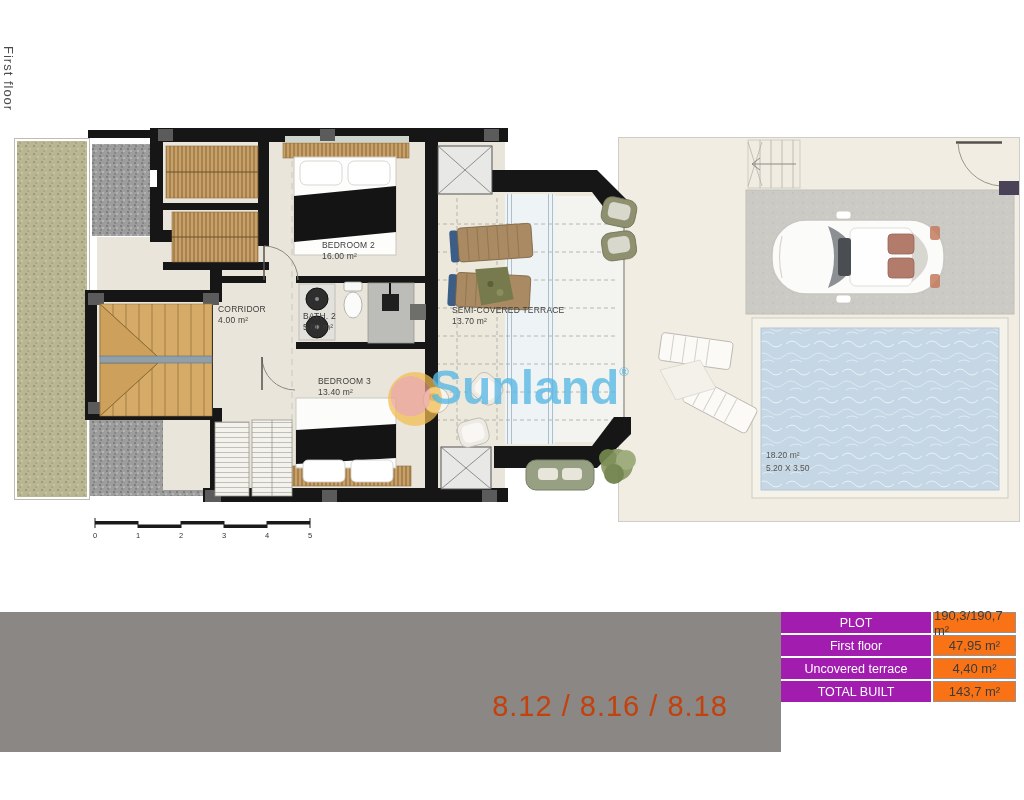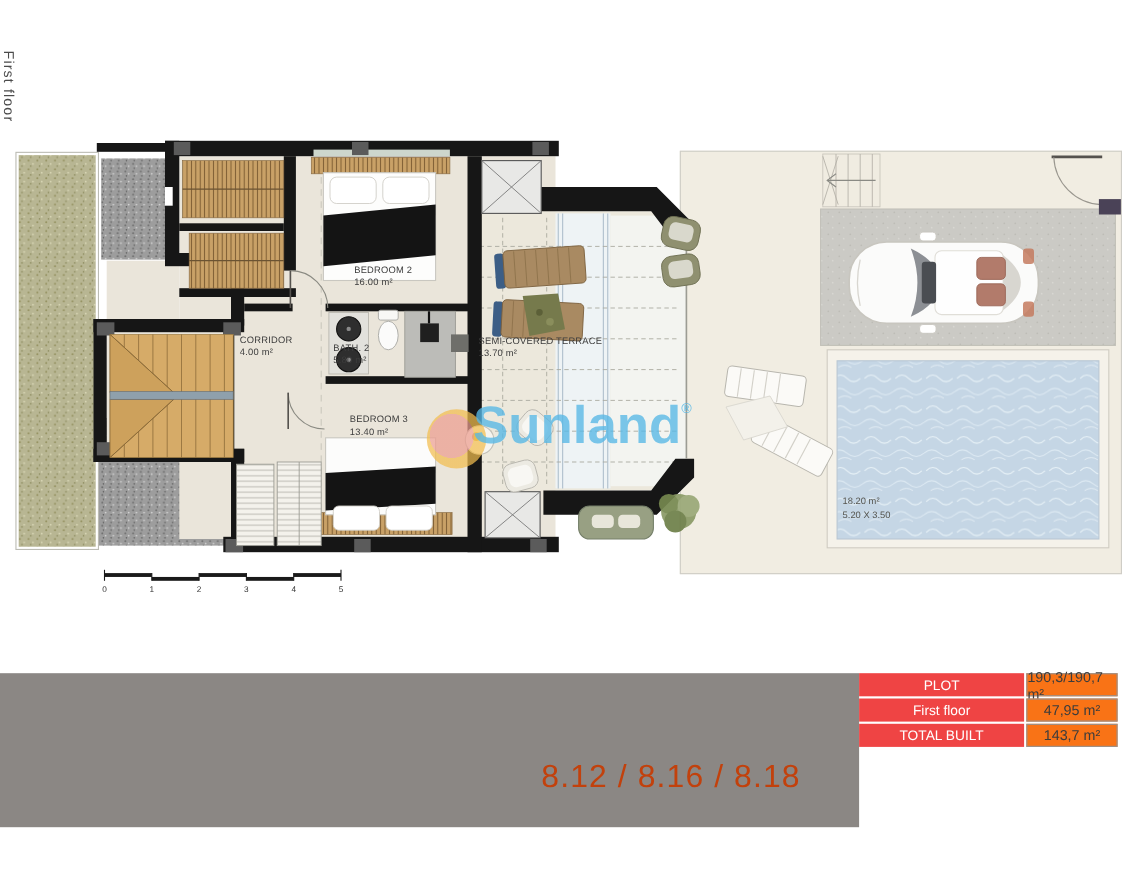--- a/index.html
+++ b/index.html
@@ -23,21 +23,21 @@
     color:#57b8e6;opacity:.78;letter-spacing:0px;}
   #wm-reg{font-size:13px;vertical-align:28px;font-weight:bold;}
   
   #footer-bar{position:absolute;left:0;top:612px;width:781px;height:140px;background:#8b8784;}
   #footer-units{position:absolute;left:430px;top:690px;width:360px;text-align:center;
     font-size:29px;color:#c2410c;letter-spacing:1px;}
   
   #summary-table{position:absolute;left:781px;top:612px;width:235px;display:flex;
     flex-direction:column;gap:2px;}
   .t-row{display:flex;gap:2px;height:21px;}
-  .t-label{width:150px;background:#ef4444;color:#fff;display:flex;align-items:center;
+  .t-label{width:150px;background:#a21caf;color:#fff;display:flex;align-items:center;
     justify-content:center;font-size:12.5px;}
   .t-value{flex:1;background:#f97316;border:1px solid #96928f;color:#3c3c3c;display:flex;
     align-items:center;justify-content:center;font-size:13px;}
   .t-row.bold .t-label,.t-row.bold .t-value{font-weight:normal;}
   .t-suffix{font-size:9px;margin-left:3px;}
 </style>
 </head>
 <body>
 
 <div id="floor-title">First floor</div>
@@ -368,21 +368,21 @@
   <div>4.00 m²</div>
 </div>
 <div class="room-label" style="left:303px;top:311px">
   <div>BATH. 2</div>
   <div>5.80 m²</div>
 </div>
 <div class="room-label" style="left:318px;top:376px">
   <div>BEDROOM 3</div>
   <div>13.40 m²</div>
 </div>
-<div class="room-label" style="left:435px;top:305px">
+<div class="room-label" style="left:452px;top:305px">
   <div>SEMI-COVERED TERRACE</div>
   <div>13.70 m²</div>
 </div>
 <div class="pool-label" style="left:766px;top:449px">
   <div>18.20 m²</div>
   <div>5.20 X 3.50</div>
 </div>
 
 <span class="scale-num" style="left:89px;top:531px">0</span>
 <span class="scale-num" style="left:132px;top:531px">1</span>
@@ -401,17 +401,21 @@
 
 <div id="summary-table">
   <div class="t-row">
     <div class="t-label">PLOT</div>
     <div class="t-value">190,3/190,7 m²</div>
   </div>
   <div class="t-row">
     <div class="t-label">First floor</div>
     <div class="t-value">47,95 m²</div>
   </div>
+  <div class="t-row">
+    <div class="t-label">Uncovered terrace</div>
+    <div class="t-value">4,40 m²</div>
+  </div>
   <div class="t-row bold">
     <div class="t-label">TOTAL BUILT</div>
     <div class="t-value">143,7 m²</div>
   </div>
 </div>
 
 </body></html>

